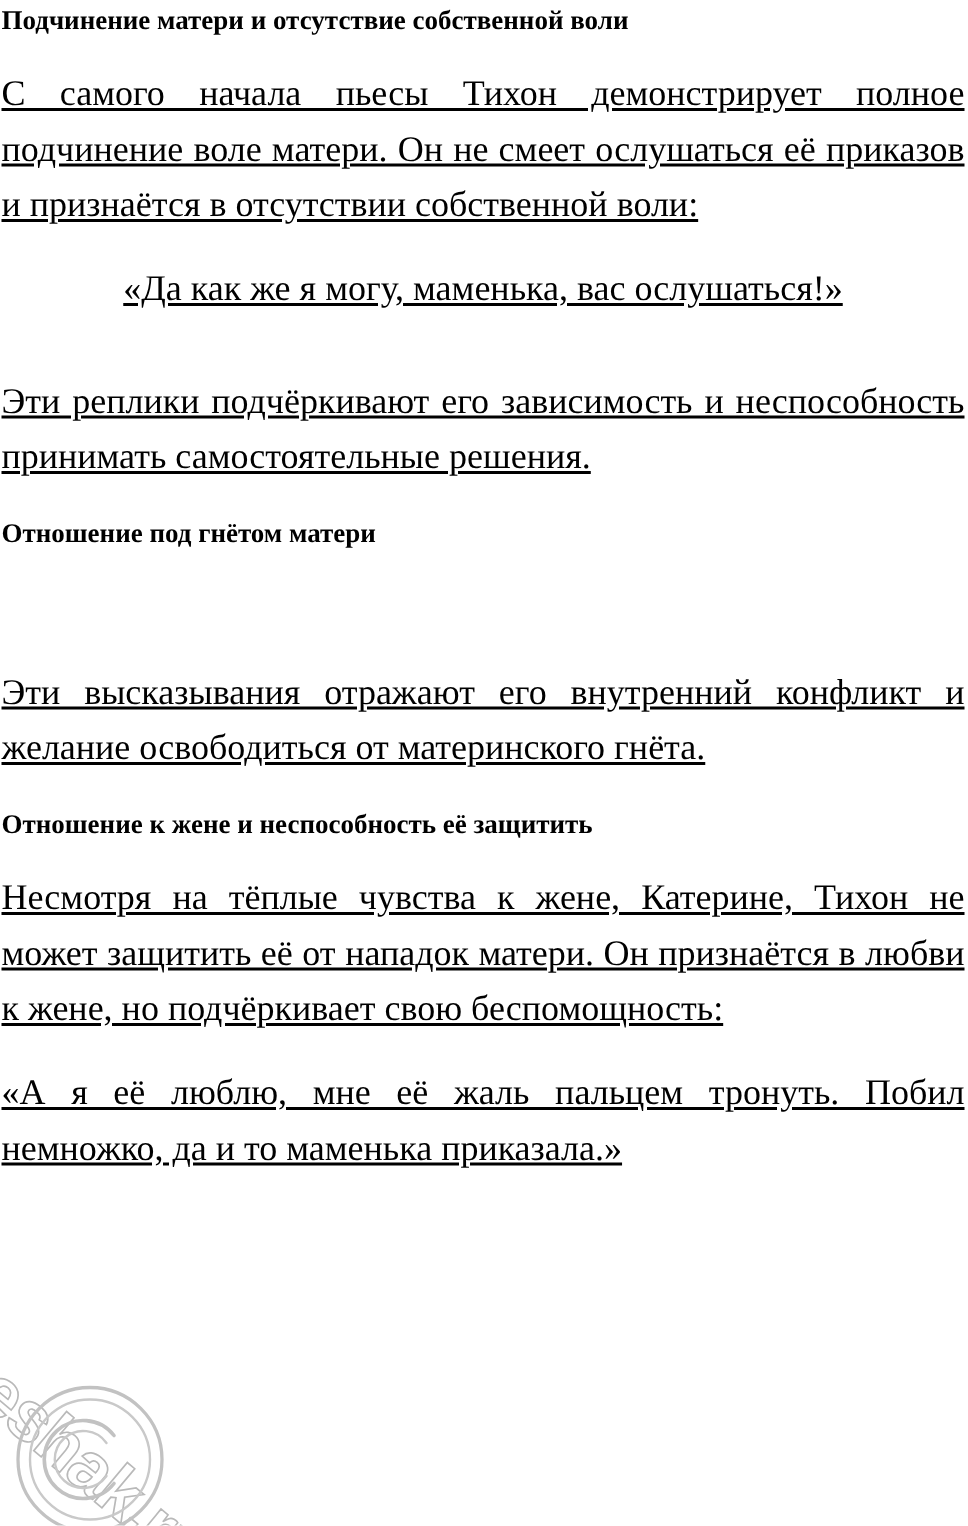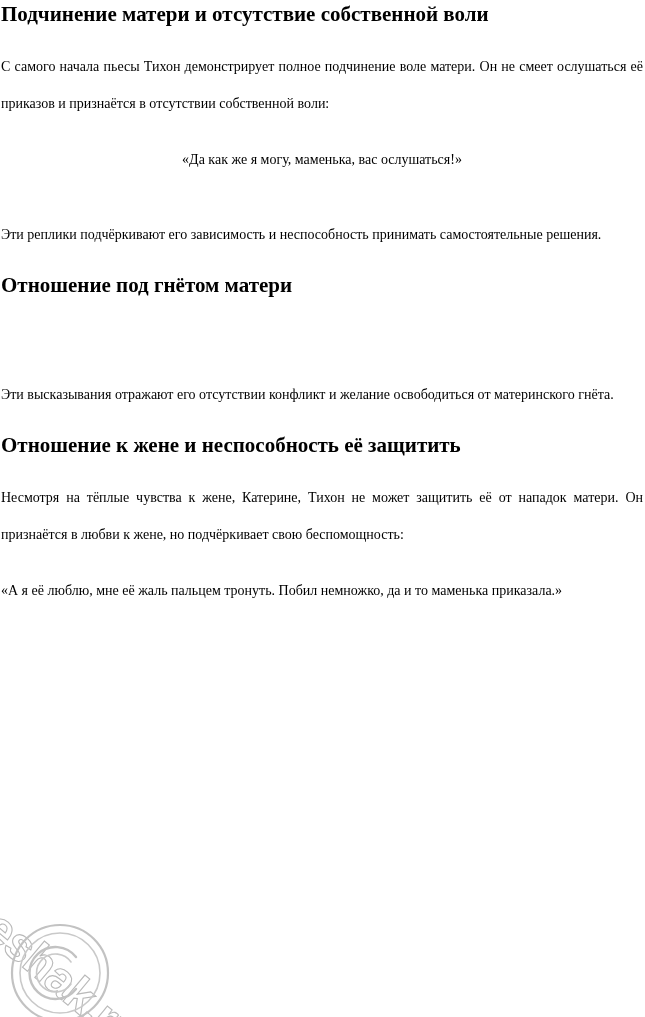--- a/index.html
+++ b/index.html
@@ -62,38 +62,39 @@
 
   
   .doc {
     position: relative;
     z-index: 10;
   }
 
   h2.heading {
     font-family: "Liberation Serif", "DejaVu Serif", serif;
     font-weight: bold;
-    font-size: 21px;
+    font-size: 18px;
     line-height: 1.0;
     margin: 0;
     padding: 0;
     text-align: left;
     white-space: nowrap;
   }
 
   p.para {
     font-family: "Liberation Serif", "DejaVu Serif", serif;
-    font-size: 14px;
+    font-size: 24px;
     line-height: 37px;
     margin: 0;
     padding: 0;
     text-align: justify;
     text-justify: inter-word;
     -webkit-hyphens: none;
     hyphens: none;
+    text-decoration: underline;
   }
   p.para.left { text-align: center; }
 
   
   .sp-h1   { height: 4px; }
   .sp-a    { height: 23px; }   
   .sp-b    { height: 19px; }   
   .sp-c    { height: 22px; }
 </style>
 </head>
@@ -142,21 +143,21 @@
 
 
     <div class="sp-b"></div>
 
 
     <div class="sp-b"></div>
 
 
     <div class="sp-b"></div>
 
-    <p class="para">Эти высказывания отражают его отсутствии конфликт и желание освободиться от материнского гнёта.</p>
+    <p class="para">Эти высказывания отражают его внутренний конфликт и желание освободиться от материнского гнёта.</p>
 
     <div class="sp-c"></div>
 
     <h2 class="heading">Отношение к жене и неспособность её защитить</h2>
 
     <div class="sp-a"></div>
 
     <p class="para">Несмотря на тёплые чувства к жене, Катерине, Тихон не может защитить её от нападок матери. Он признаётся в любви к жене, но подчёркивает свою беспомощность:</p>
 
     <div class="sp-b"></div>

